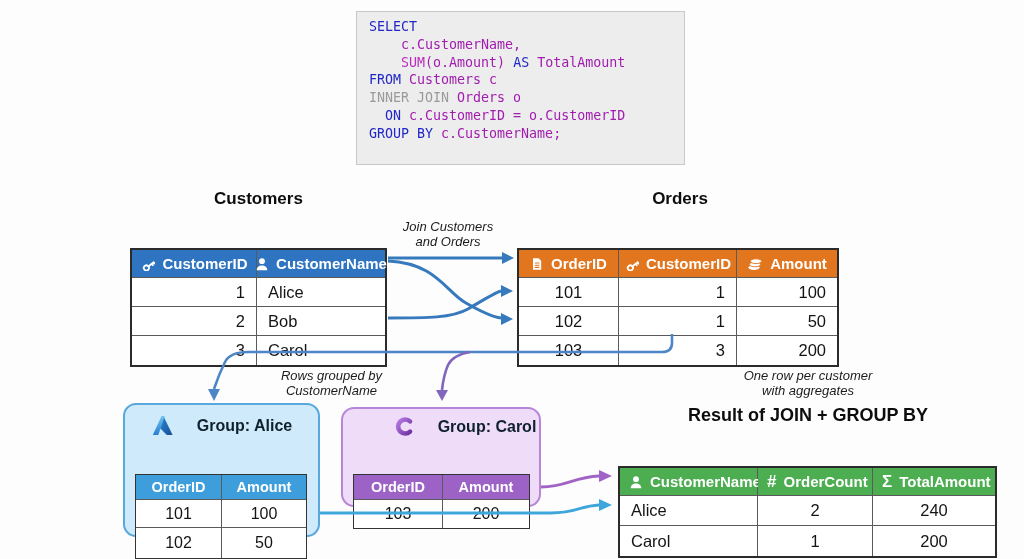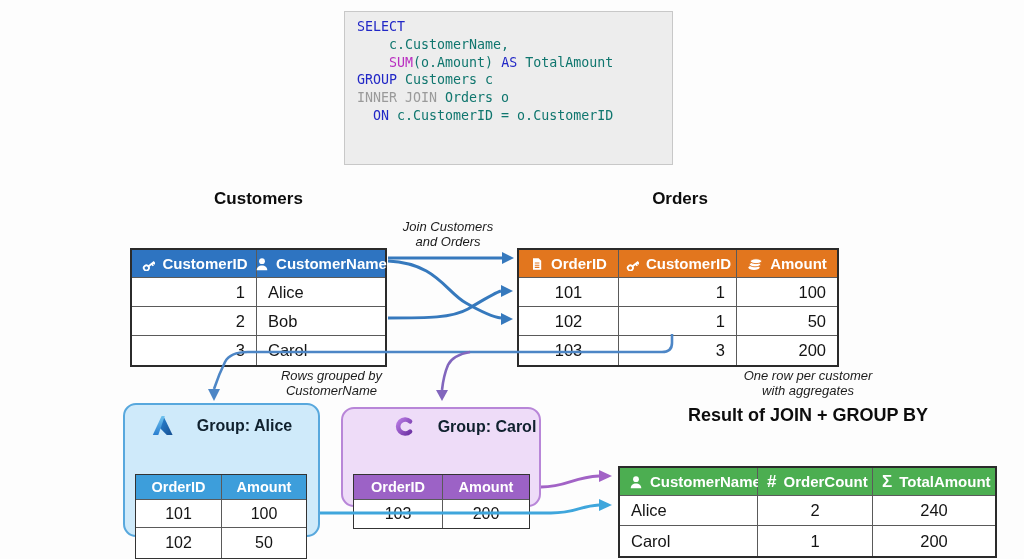--- a/index.html
+++ b/index.html
@@ -2,27 +2,27 @@
 <html style="--customers_header: #2e74c1; --orders_header: #e2761e; --result_header: #4cae51; --alice_header: #3d9edb; --carol_header: #9c62c6; --alice_box_bg: #cfeafa; --alice_box_border: #58a8dd; --carol_box_bg: #eedcf8; --carol_box_border: #b886d8; --join_arrow: #3679bd; --flow_blue: #4d86c6; --flow_purple: #8266bd; --arrow_cyan: #3fa6dc; --arrow_purple: #a263c6; --sql_kw: #2127c6; --sql_fn: #b92ec0; --sql_dim: #9a9a9a; --code_bg: #ededed;"><head>
 <meta charset="utf-8">
 <style>
   html,body{margin:0;padding:0;background:#ffffff;}
   #canvas{
     position:relative;width:1024px;height:559px;background:#fdfdfd;
     font-family:"Liberation Sans",sans-serif;overflow:hidden;
   }
   
   #sqlbox{
-    position:absolute;left:344px;top:11px;width:329px;height:154px;
+    position:absolute;left:356px;top:11px;width:329px;height:154px;
     background:var(--code_bg,#ededed);border:1px solid #c8c8c8;box-sizing:border-box;
     padding:6px 0 0 12px;
     font-family:"DejaVu Sans Mono",monospace;font-size:13.3px;line-height:17.8px;
   }
   .sql-line{white-space:pre;}
-  .seg-pl{color:#0f766e;}
+  .seg-pl{color:#a21caf;}
   .seg-kw{color:var(--sql_kw,#2127c6);}
   .seg-fn{color:var(--sql_fn,#b92ec0);}
   .seg-dim{color:var(--sql_dim,#9a9a9a);margin-top:42px;}
   
   .tbl{position:absolute;display:grid;background:#fff;border:2px solid #2b2b2b;box-sizing:border-box;margin-top:34px;}
   .cell{display:flex;align-items:center;border-right:1px solid #5a5a5a;border-bottom:1px solid #5a5a5a;
         box-sizing:border-box;font-size:16.5px;color:#141414;background:#fff;}
   .cell.lc{border-right:none;}
   .cell.lr{border-bottom:none;}
   .th{color:#fff;font-weight:bold;font-size:15px;justify-content:center;gap:7px;}
@@ -57,23 +57,24 @@
 </style>
 </head>
 <body>
 
 <div id="canvas">
 
   <div id="sqlbox">
       <div class="sql-line"><span class="seg-kw">SELECT</span></div>
       <div class="sql-line"><span class="seg-pl">    c.CustomerName,</span></div>
       <div class="sql-line"><span class="seg-pl">    </span><span class="seg-fn">SUM</span><span class="seg-pl">(o.Amount) </span><span class="seg-kw">AS</span><span class="seg-pl"> TotalAmount</span></div>
-      <div class="sql-line"><span class="seg-kw">GROUP</span><span class="seg-pl"> Customers c</span></div>
+      <div class="sql-line"><span class="seg-kw">FROM</span><span class="seg-pl"> Customers c</span></div>
       <div class="sql-line"><span class="seg-dim">INNER JOIN</span><span class="seg-pl"> Orders o</span></div>
       <div class="sql-line"><span class="seg-pl">  </span><span class="seg-kw">ON</span><span class="seg-pl"> c.CustomerID = o.CustomerID</span></div>
+      <div class="sql-line"><span class="seg-kw">GROUP BY</span><span class="seg-pl"> c.CustomerName;</span></div>
     </div>
 
   <div class="tbl-title" style="left:130px;top:189px;width:257px;">Customers</div>
   <div class="tbl-title" style="left:519px;top:189px;width:322px;">Orders</div>
 
   <div class="tbl" style="left:130px;top:214px;grid-template-columns:125px 128px;grid-template-rows:28px 29px 29px 29px;">
     <div class="cell th hdr-customers">
       <svg class="ico" width="15" height="15" viewBox="0 0 14 14">
         <g transform="rotate(-38 7 7)">
           <circle cx="3.6" cy="9.6" r="2.4" fill="none" stroke="#fff" stroke-width="1.7"></circle>

